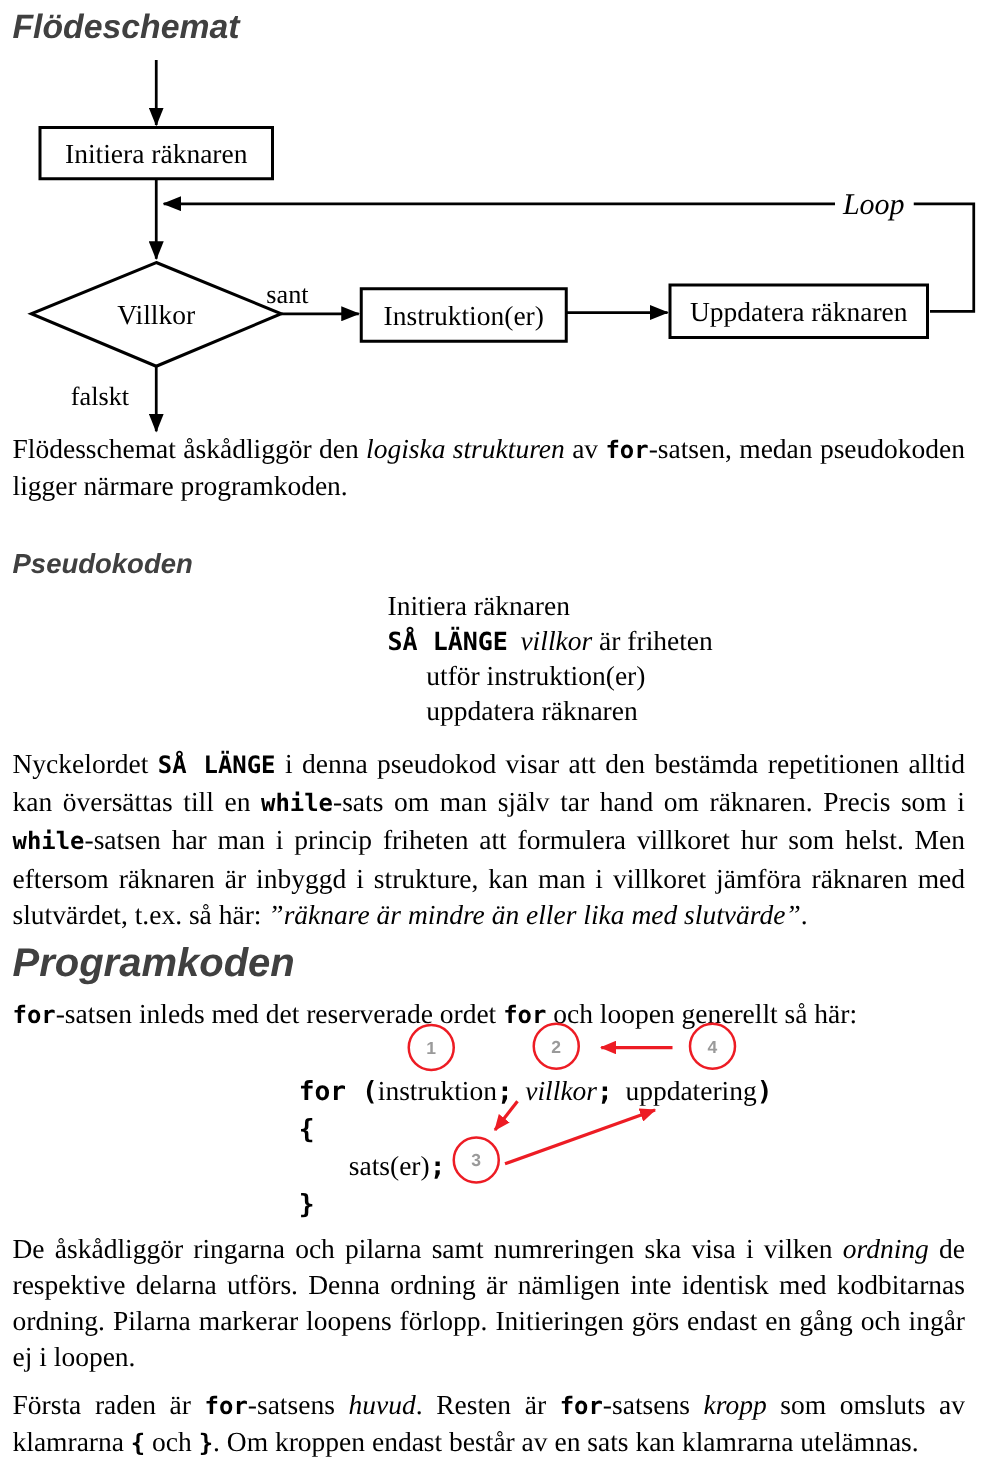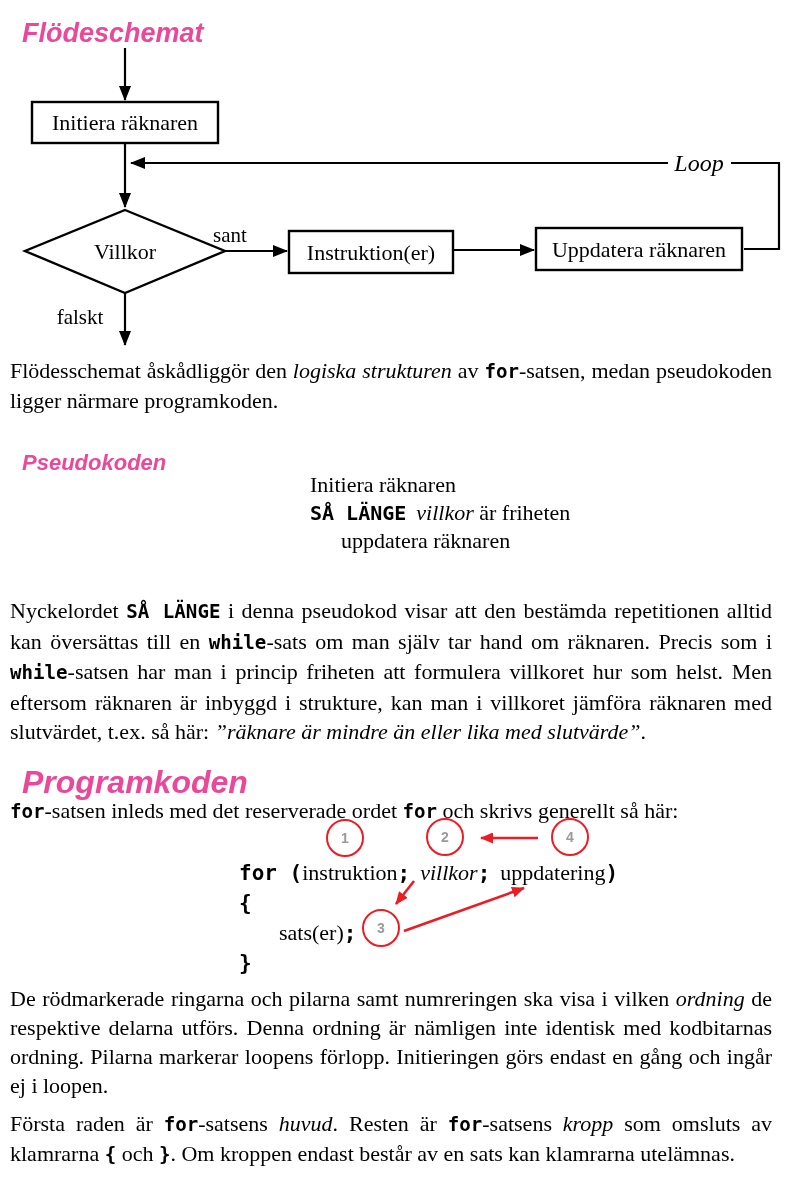--- a/index.html
+++ b/index.html
@@ -3,32 +3,32 @@
 <meta charset="utf-8">
 <style>
   html,body { margin:0; padding:0; }
   body {
     width:800px; height:1179px; background:#ffffff; color:#000000;
     font-family:"Liberation Serif", serif; position:relative; overflow:hidden;
   }
   .abs { position:absolute; }
   .heading {
     font-family:"Liberation Sans", sans-serif;
-    font-weight:bold; font-style:italic; color:#ec4899;
-    margin:12px; letter-spacing:0;
+    font-weight:bold; font-style:italic; color:#404040;
+    margin:0; letter-spacing:0;
   }
   #h1 { left:10px; top:6px;  font-size:27px; }
   #h2 { left:10px; top:438px; font-size:22px; }
   #h3 { left:10px; top:752px; font-size:32px; }
 
   .para {
     left:10px; width:762px; font-size:22px; line-height:29px;
     text-align:justify; margin:0;
   }
-  #para-flowchart   { top:356px; }
+  #para-flowchart   { top:344px; }
   #para-pseudocode  { top:596px; line-height:29.5px; }
   #para-programcode { top:796px; text-align:left; }
   #para-rings       { top:984px; }
   #para-head-body   { top:1109px; }
 
   .kw {
     font-family:"DejaVu Sans Mono", monospace;
     font-weight:bold; font-size:0.87em; font-style:normal;
   }
   em { font-style:italic; }
@@ -103,28 +103,29 @@
   <line class="flow-line" x1="125" y1="253" x2="125" y2="305" marker-end="url(#ab)"></line>
 </svg>
 
 <p id="para-flowchart" class="abs para"><span>Flödesschemat åskådliggör den </span><em>logiska strukturen</em><span> av </span><span class="kw">for</span><span>-satsen, medan pseudokoden ligger närmare programkoden.</span></p>
 
 <h2 id="h2" class="abs heading">Pseudokoden</h2>
 
 <div id="pseudo-block" class="abs">
   <div>Initiera räknaren</div>
   <div><span class="kw gap">SÅ LÄNGE</span><em>villkor</em><span> är friheten</span></div>
+  <div class="indent">utför instruktion(er)</div>
   <div class="indent">uppdatera räknaren</div>
 </div>
 
 <p id="para-pseudocode" class="abs para"><span>Nyckelordet </span><span class="kw">SÅ LÄNGE</span><span> i denna pseudokod visar att den bestämda repetitionen alltid kan översättas till en </span><span class="kw">while</span><span>-sats om man själv tar hand om räknaren. Precis som i </span><span class="kw">while</span><span>-satsen har man i princip friheten att formulera villkoret hur som helst. Men eftersom räknaren är inbyggd i strukture, kan man i villkoret jämföra räknaren med slutvärdet, t.ex. så här: </span><em>”räknare är mindre än eller lika med slutvärde”</em><span>.</span></p>
 
 <h2 id="h3" class="abs heading">Programkoden</h2>
 
-<p id="para-programcode" class="abs para"><span class="kw">for</span><span>-satsen inleds med det reserverade ordet </span><span class="kw">for</span><span> och skrivs generellt så här:</span></p>
+<p id="para-programcode" class="abs para"><span class="kw">for</span><span>-satsen inleds med det reserverade ordet </span><span class="kw">for</span><span> och loopen generellt så här:</span></p>
 
 <div id="code-block" class="abs">
   <div><span class="kw">for (</span><span>instruktion</span><span class="kw gap">;</span><em>villkor</em><span class="kw gap">;</span><span>uppdatering</span><span class="kw">)</span></div>
   <div><span class="kw">{</span></div>
   <div class="indent"><span>sats(er)</span><span class="kw">;</span></div>
   <div><span class="kw">}</span></div>
 </div>
 
 <div id="ring-1" class="ring">
     <span>1</span>
@@ -143,15 +144,15 @@
   <defs>
     <marker id="ar" markerUnits="userSpaceOnUse" markerWidth="13" markerHeight="11" refX="12" refY="5.5" orient="auto">
       <path d="M0,0 L13,5.5 L0,11 z" fill="#ed1c24"></path>
     </marker>
   </defs>
   <line class="red-line" x1="538" y1="38" x2="481" y2="38" marker-end="url(#ar)"></line>
   <line class="red-line" x1="414" y1="81" x2="396" y2="104" marker-end="url(#ar)"></line>
   <line class="red-line" x1="404" y1="131" x2="524" y2="88" marker-end="url(#ar)"></line>
 </svg>
 
-<p id="para-rings" class="abs para"><span>De rödmarkerade ringarna och pilarna samt numreringen ska visa i vilken </span><em>ordning</em><span> de respektive delarna utförs. Denna ordning är nämligen inte identisk med kodbitarnas ordning. Pilarna markerar loopens förlopp. Initieringen görs endast en gång och ingår ej i loopen.</span></p>
+<p id="para-rings" class="abs para"><span>De åskådliggör ringarna och pilarna samt numreringen ska visa i vilken </span><em>ordning</em><span> de respektive delarna utförs. Denna ordning är nämligen inte identisk med kodbitarnas ordning. Pilarna markerar loopens förlopp. Initieringen görs endast en gång och ingår ej i loopen.</span></p>
 
 <p id="para-head-body" class="abs para"><span>Första raden är </span><span class="kw">for</span><span>-satsens </span><em>huvud</em><span>. Resten är </span><span class="kw">for</span><span>-satsens </span><em>kropp</em><span> som omsluts av klamrarna </span><span class="kw">{</span><span> och </span><span class="kw">}</span><span>. Om kroppen endast består av en sats kan klamrarna utelämnas.</span></p>
 
 </body></html>

